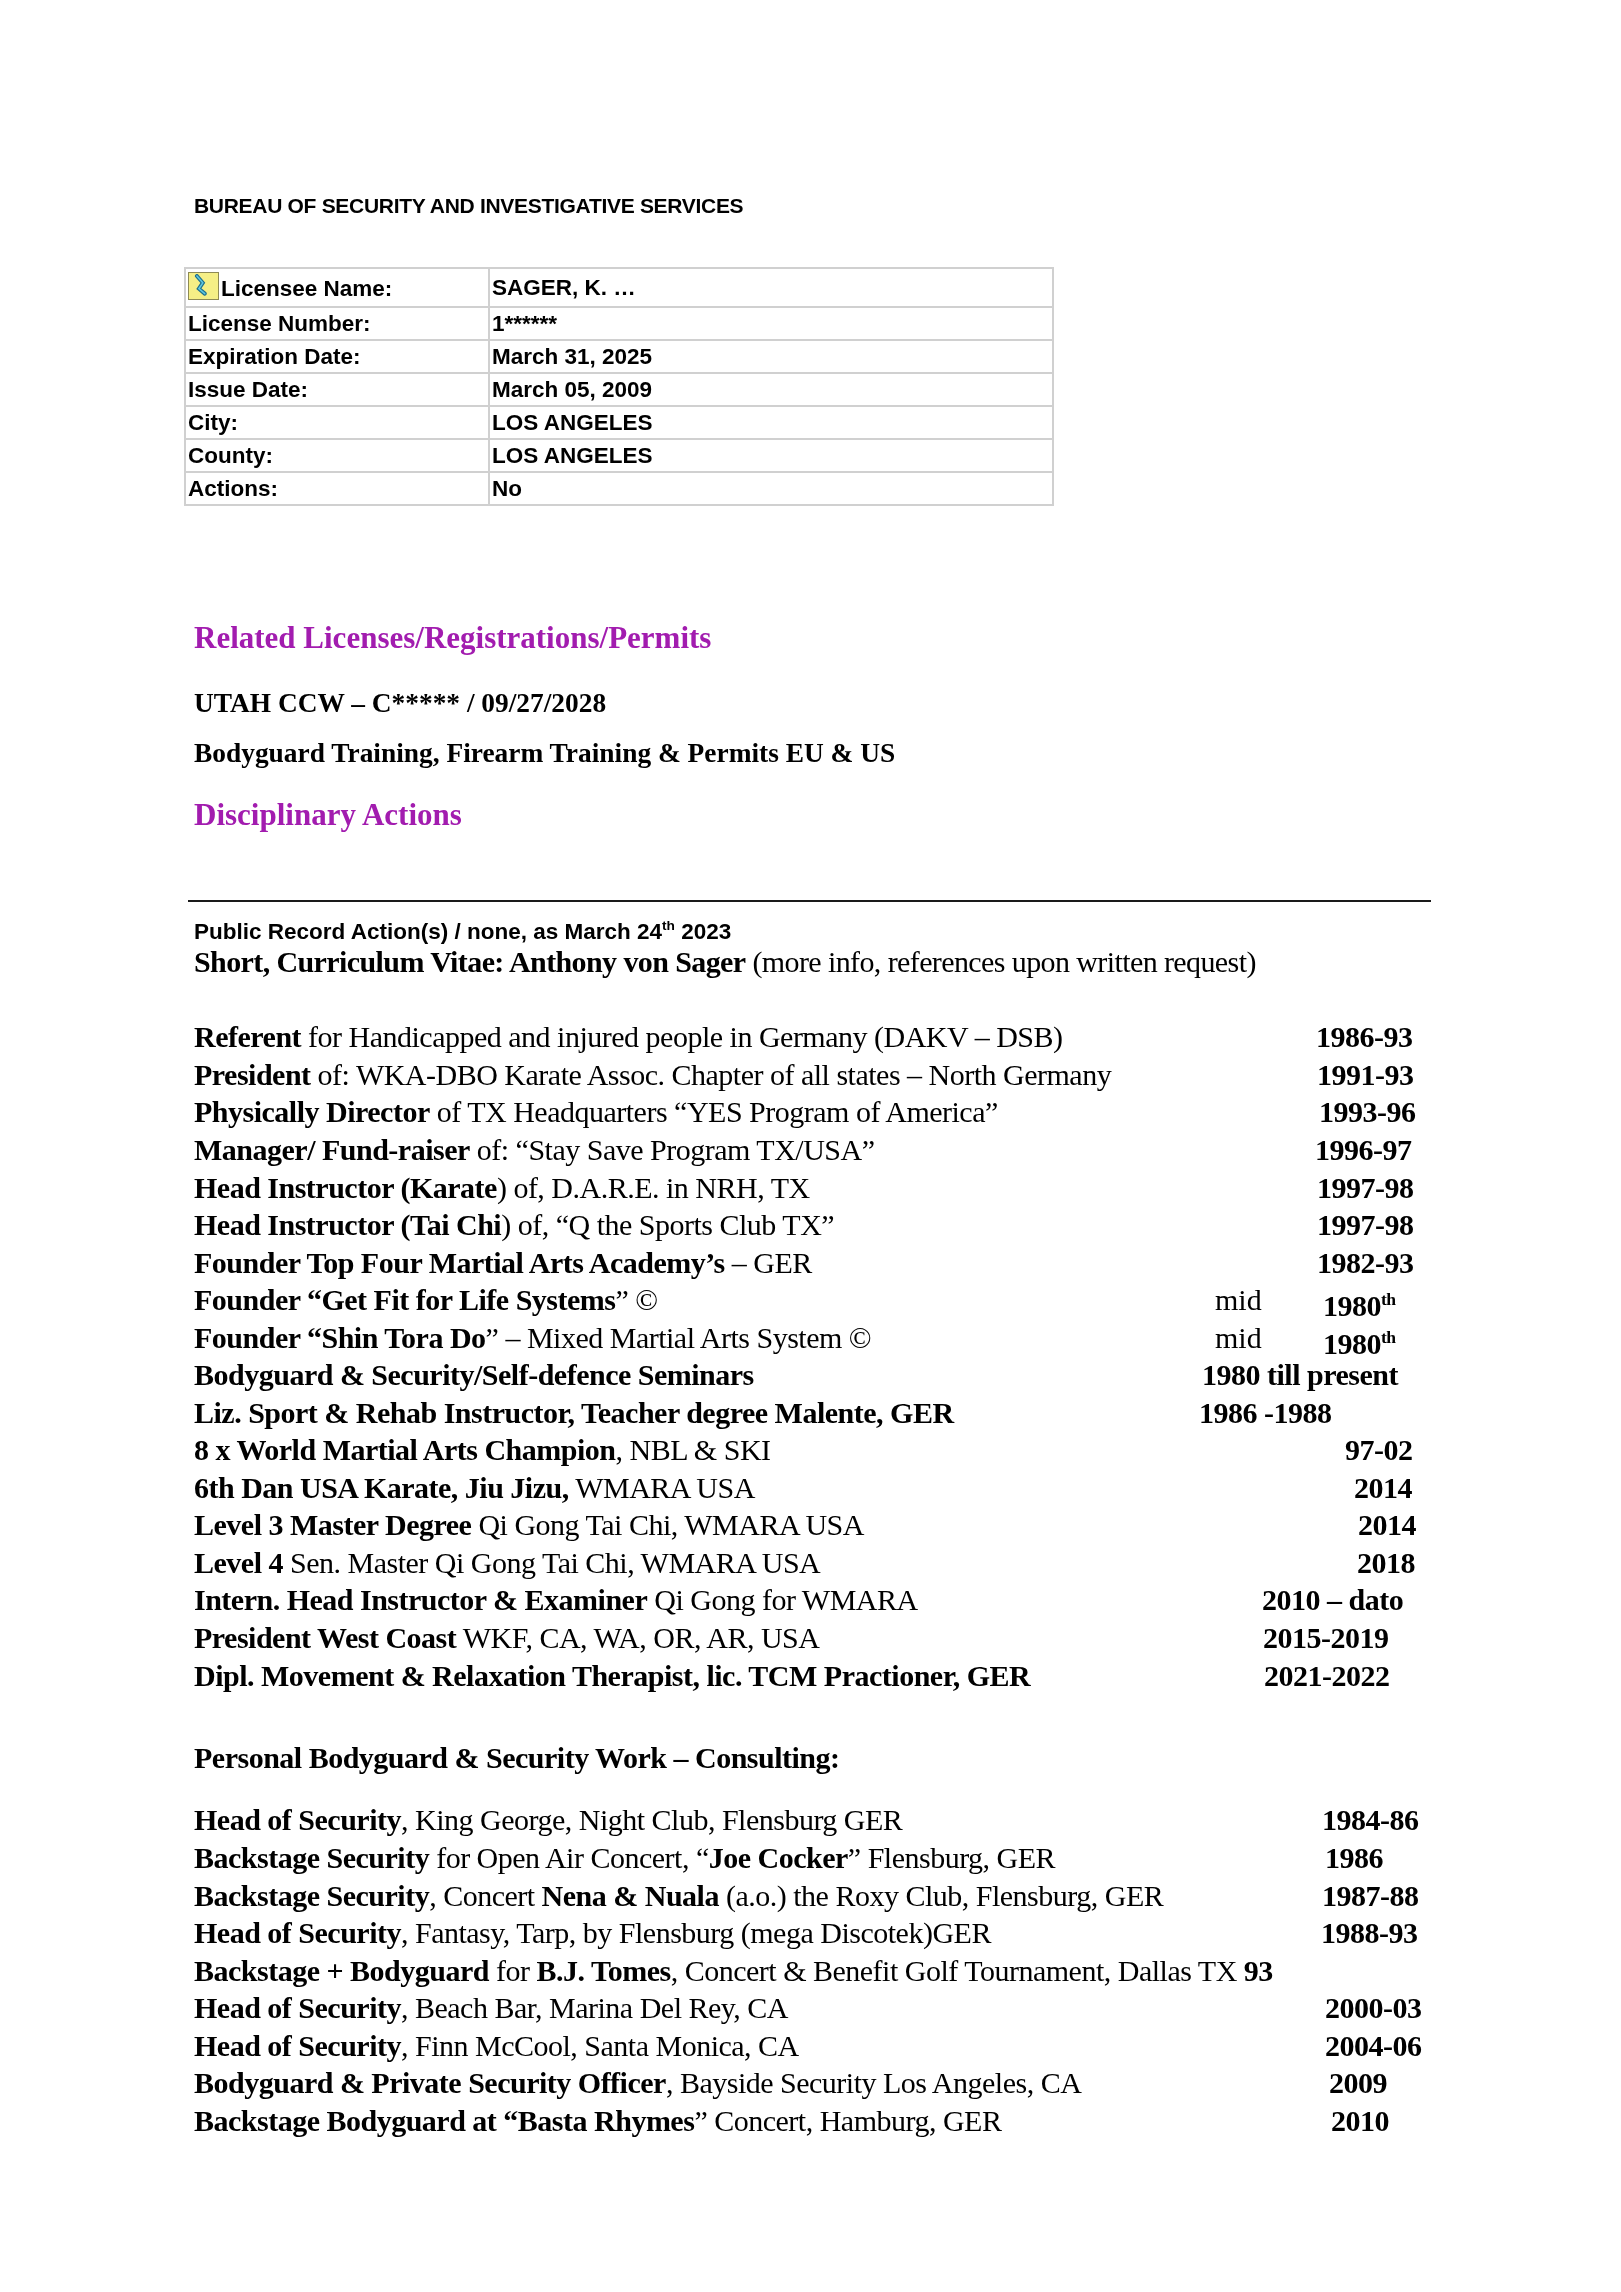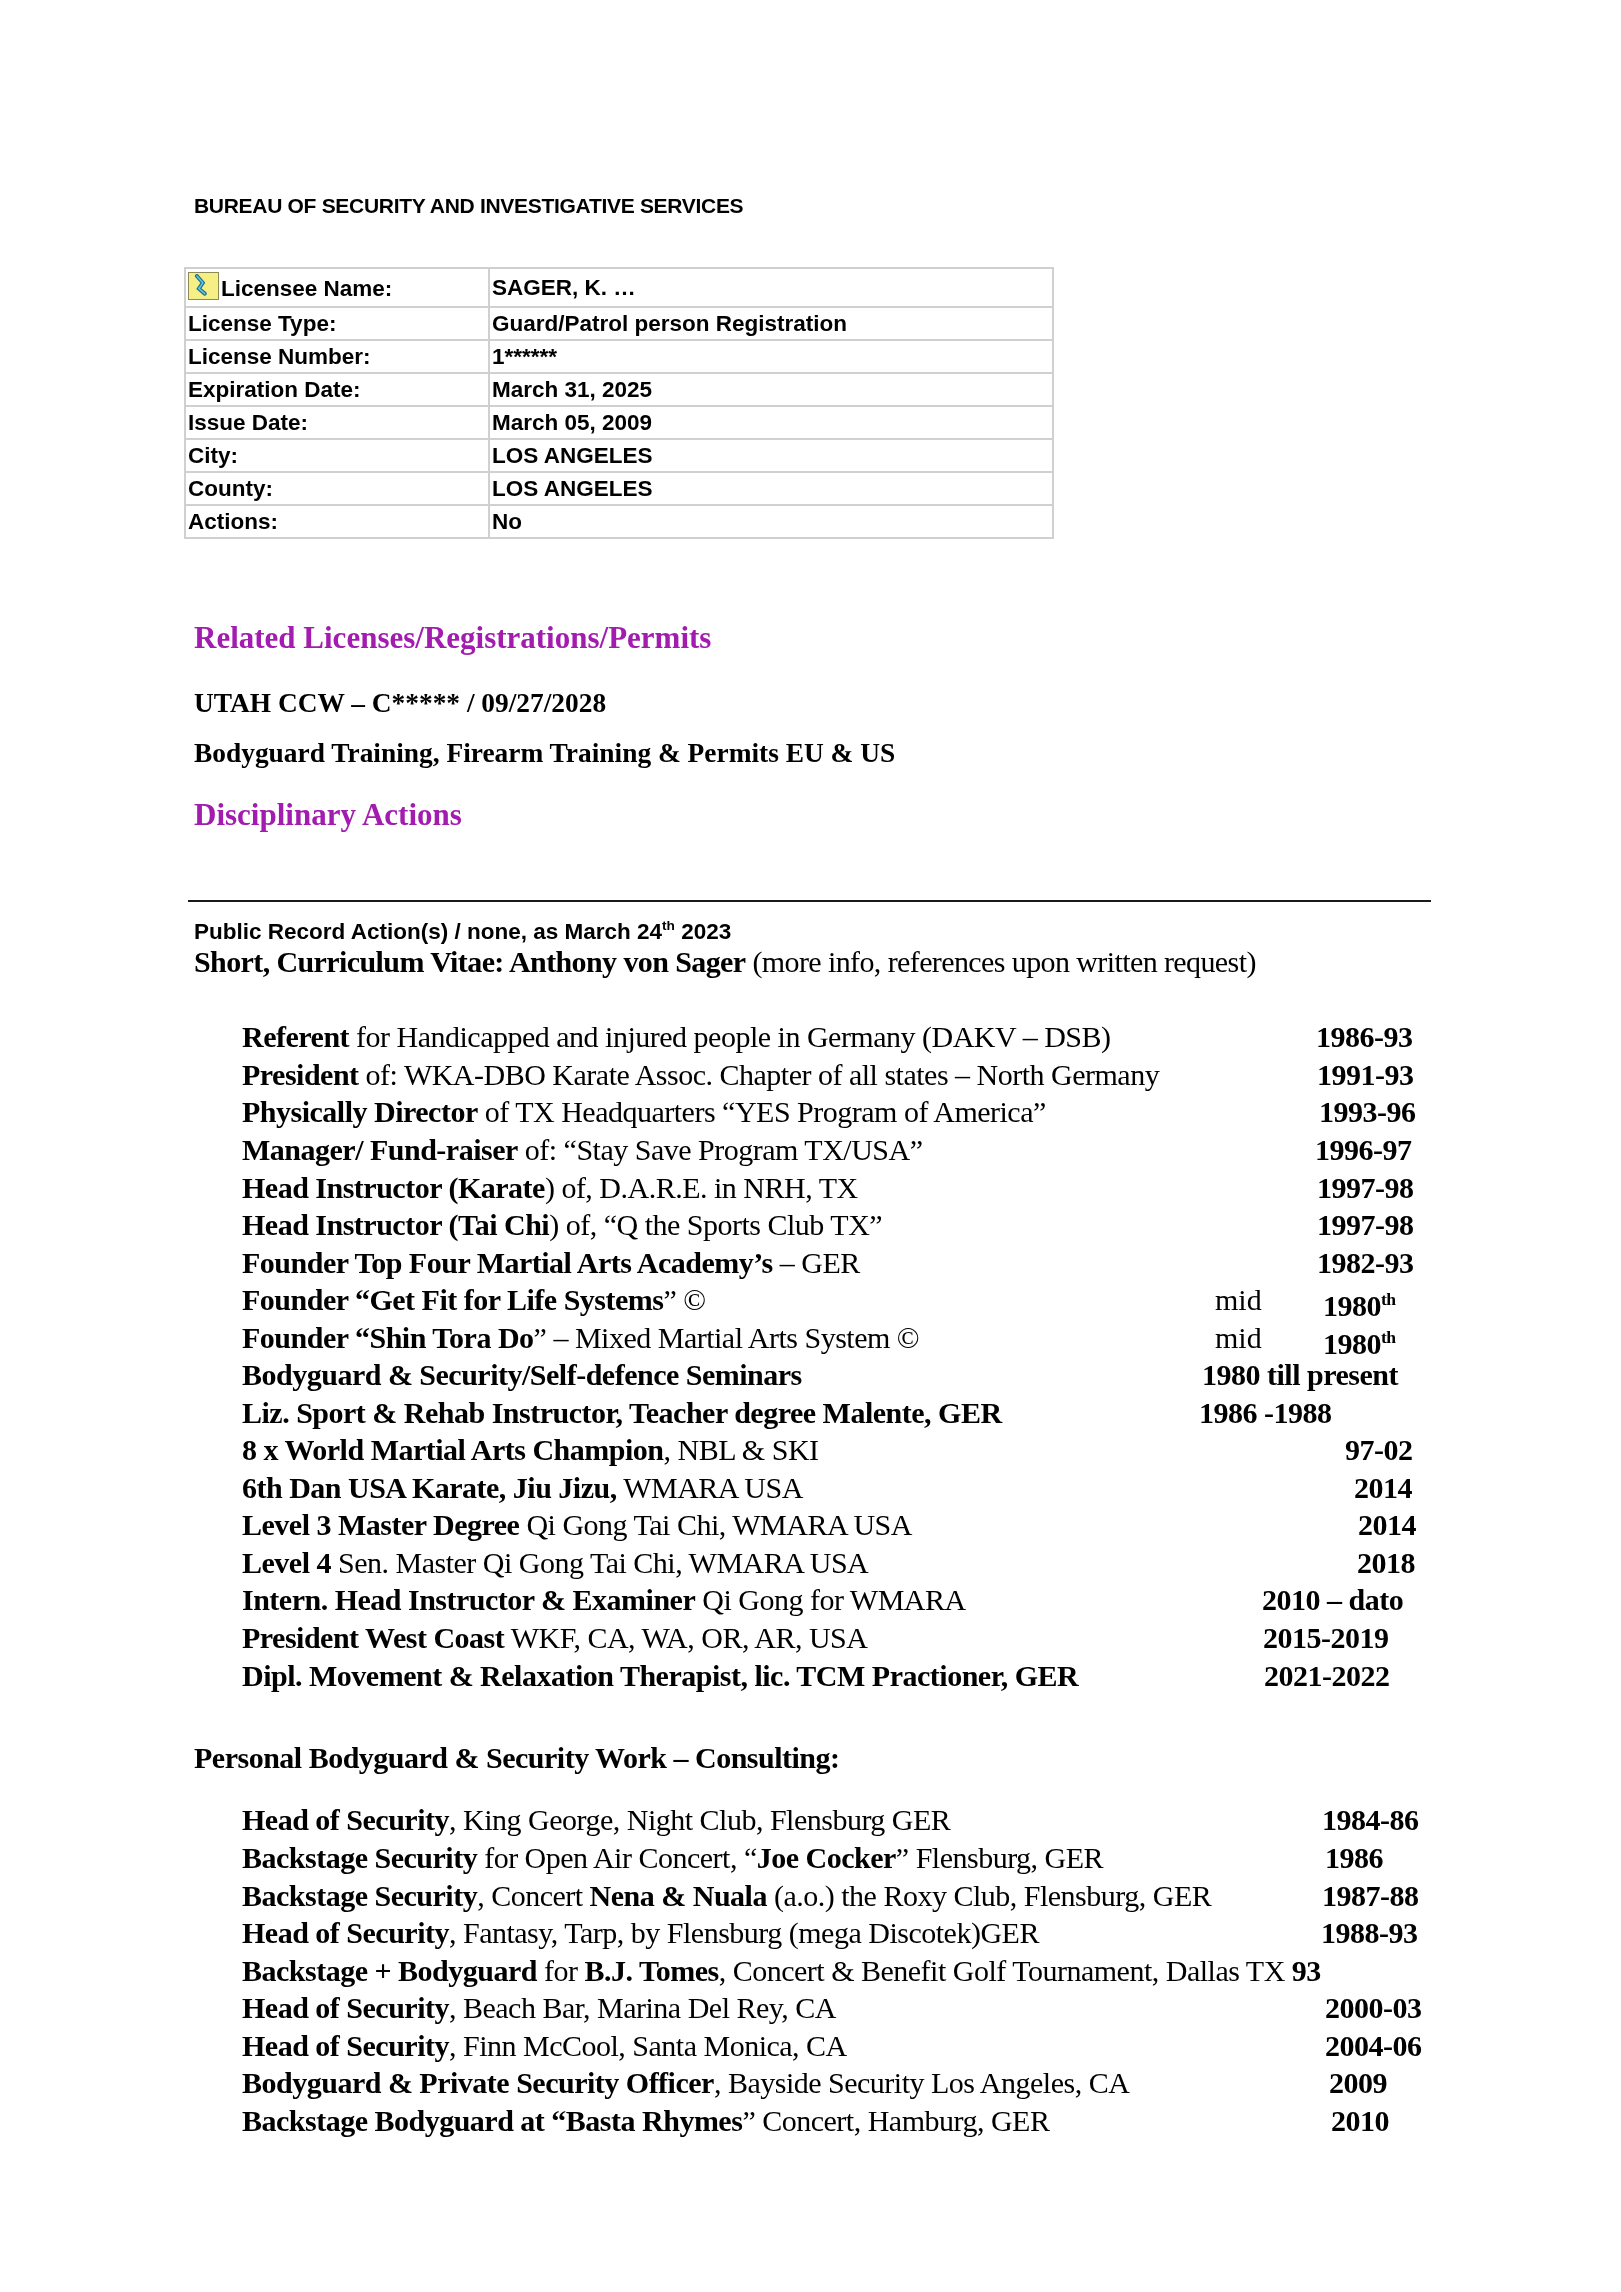--- a/index.html
+++ b/index.html
@@ -33,45 +33,41 @@
   #utah-line { left: 194px; top: 688px; font-size: 27.4px; font-weight: bold; }
   #training-line { left: 194px; top: 738px; font-size: 27.4px; font-weight: bold; }
   #disciplinary-heading { left: 194px; top: 797px; }
   #public-record { left: 194px; top: 870px; font-size: 22.5px; font-weight: bold; margin-top: 48px; }
   #public-record sup { font-size: 13.7px; }
   #rule { left: 188px; top: 900px; width: 1243px; height: 0; border-top: 2px solid #1a1a1a; }
 
   #cv-title { left: 194px; top: 945px; font-size: 30px; letter-spacing: -0.6px; }
   #cv-title b { font-weight: bold; }
 
-  .cv-row { position: absolute; left: 194px; font-family: "Liberation Serif", serif; font-size: 30px; white-space: nowrap; letter-spacing: -0.5px; line-height: 35px; margin-left: 48px; }
+  .cv-row { position: absolute; left: 194px; font-family: "Liberation Serif", serif; font-size: 30px; white-space: nowrap; letter-spacing: -0.5px; line-height: 35px; }
   .cv-row b { font-weight: bold; }
   .cv-year { position: absolute; font-family: "Liberation Serif", serif; font-size: 30px; font-weight: bold; white-space: nowrap; line-height: 35px; letter-spacing: -0.5px; }
   .cv-year sup { font-size: 17.6px; }
   .cv-mid { position: absolute; font-family: "Liberation Serif", serif; font-size: 30px; white-space: nowrap; line-height: 35px; }
 
   #work-heading { left: 194px; top: 1741px; font-size: 30px; font-weight: bold; letter-spacing: -0.5px; }
 </style>
 </head>
 <body>
 
 <div id="bureau-title" class="abs sans">BUREAU OF SECURITY AND INVESTIGATIVE SERVICES</div>
 
 <table id="license-table">
   <tbody>
     <tr>
       <td class="label"><span class="field-icon"><svg width="21.6" height="21.6" viewBox="0 0 22 22">
               <path d="M5 2 L11 9 L7 15 L13 20" stroke="#1d6f8c" stroke-width="4" fill="none" stroke-linecap="round"></path>
               <path d="M5 2 L11 9 L7 15 L13 20" stroke="#5fc7e0" stroke-width="1.6" fill="none" stroke-linecap="round"></path>
             </svg></span><span>Licensee Name:</span></td>
       <td>SAGER, K. …</td>
-    </tr>
-    <tr>
-      <td class="label">License Type:</td>
-      <td>Guard/Patrol person Registration</td>
     </tr>
     <tr>
       <td class="label">License Number:</td>
       <td>1******</td>
     </tr>
     <tr>
       <td class="label">Expiration Date:</td>
       <td>March 31, 2025</td>
     </tr>
     <tr>

